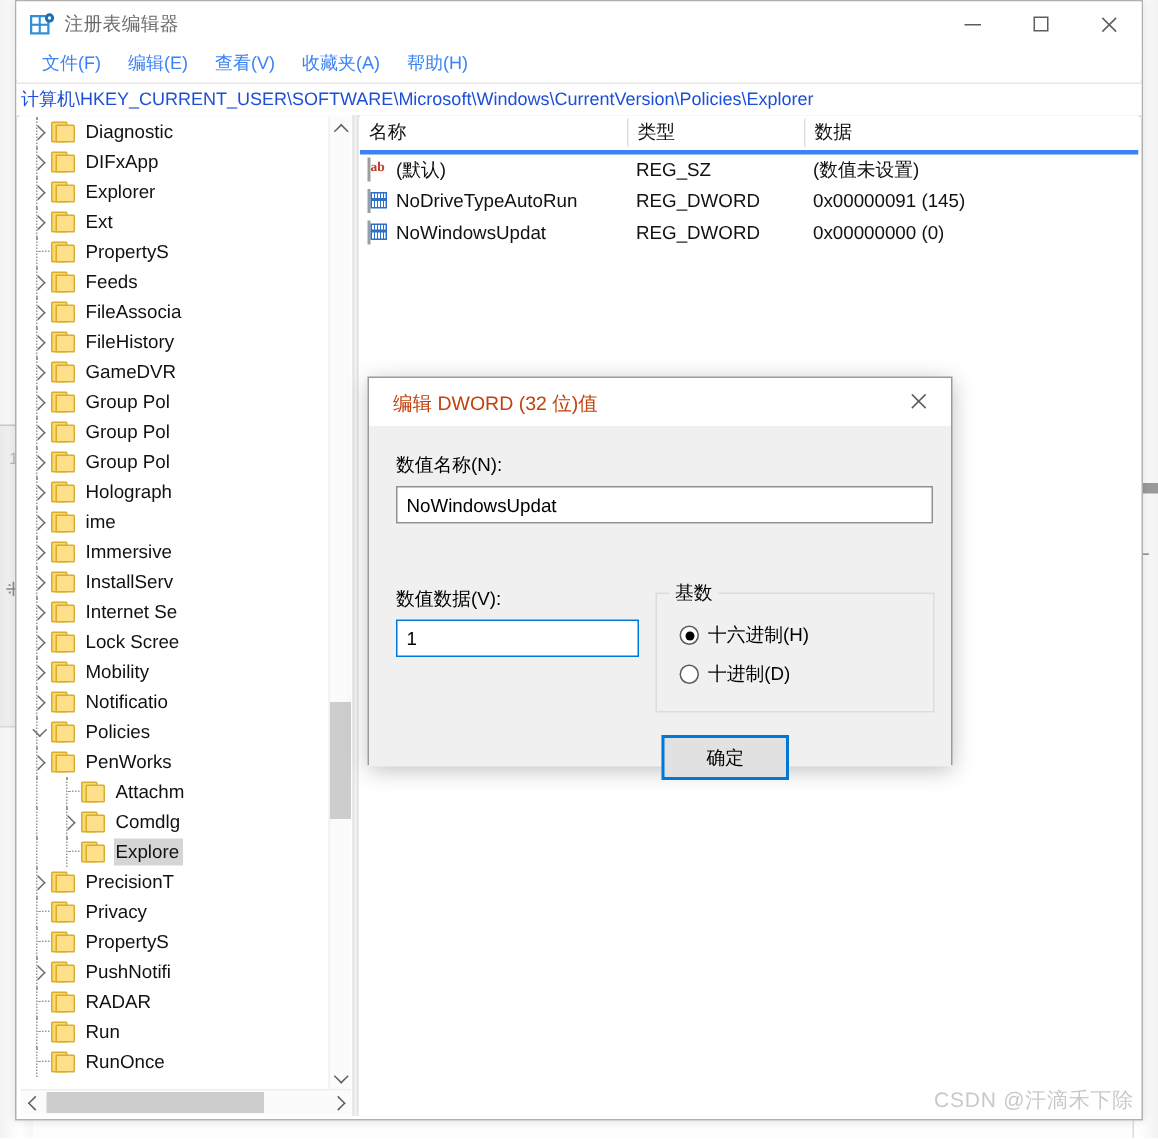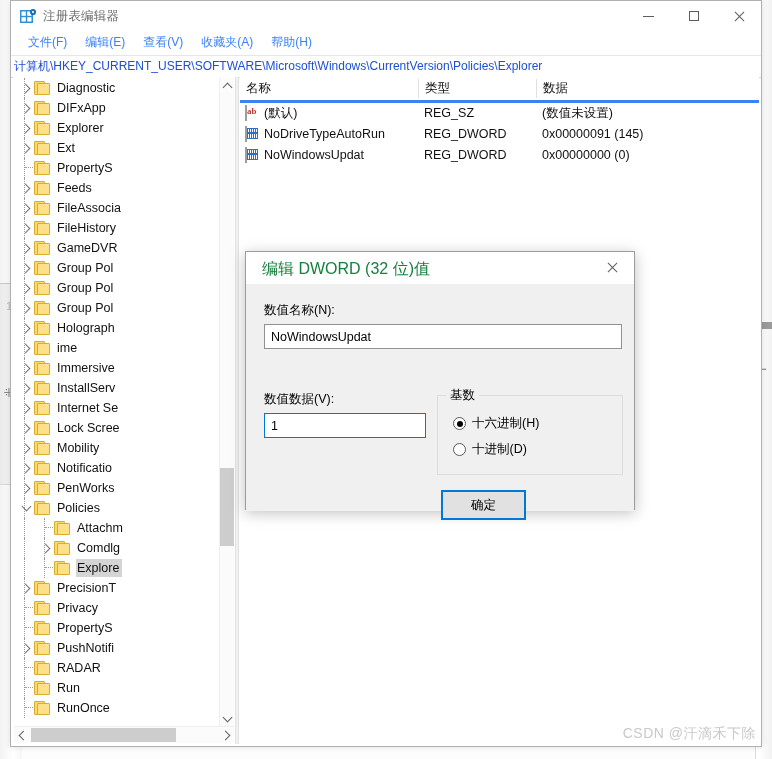--- a/index.html
+++ b/index.html
@@ -434,22 +434,22 @@
     box-shadow: 0 3px 14px rgba(0,0,0,.25);
   }
   .dlg-title {
     position: relative;
     height: 32px;
     background: #ffffff;
   }
   .dlg-title-text {
     position: absolute;
     left: 16px; top: 8px;
-    font-size: 16px;
-    color: #15803d;
+    font-size: 13px;
+    color: #c2410c;
     line-height: 17px;
   }
   .dlg-close {
     position: absolute;
     right: 0; top: 0;
     width: 45px; height: 31px;
     display: flex;
     align-items: center;
     justify-content: center;
     cursor: default;
@@ -840,39 +840,39 @@
               <div class="folder">
                 <span class="tab"></span>
                 <span class="body"></span>
               </div>
               <span class="tree-label">Notificatio</span>
             </div>
             <div class="tree-row">
               <div class="guide" style="left: 10px;"></div>
               <div style="width: 4px; min-width: 4px; height: 20px;"></div>
               <div class="twisty">
+                <span class="chev down"></span>
+              </div>
+              <div class="folder">
+                <span class="tab"></span>
+                <span class="body"></span>
+              </div>
+              <span class="tree-label">Policies</span>
+            </div>
+            <div class="tree-row">
+              <div class="guide" style="left: 10px;"></div>
+              <div style="width: 4px; min-width: 4px; height: 20px;"></div>
+              <div class="twisty">
                 <span class="chev right"></span>
               </div>
               <div class="folder">
                 <span class="tab"></span>
                 <span class="body"></span>
               </div>
               <span class="tree-label">PenWorks</span>
-            </div>
-            <div class="tree-row">
-              <div class="guide" style="left: 10px;"></div>
-              <div style="width: 4px; min-width: 4px; height: 20px;"></div>
-              <div class="twisty">
-                <span class="chev down"></span>
-              </div>
-              <div class="folder">
-                <span class="tab"></span>
-                <span class="body"></span>
-              </div>
-              <span class="tree-label">Policies</span>
             </div>
             <div class="tree-row">
               <div class="guide" style="left: 10px;"></div>
               <div class="guide" style="left: 30px;"></div>
               <div style="width: 24px; min-width: 24px; height: 20px;"></div>
               <div class="tree-dot"></div>
               <div class="folder">
                 <span class="tab"></span>
                 <span class="body"></span>
               </div>

